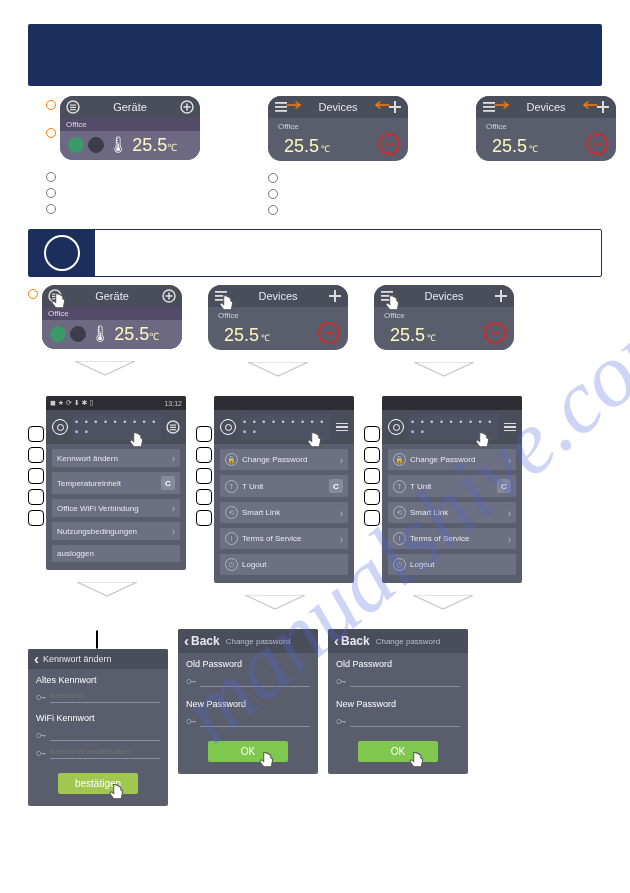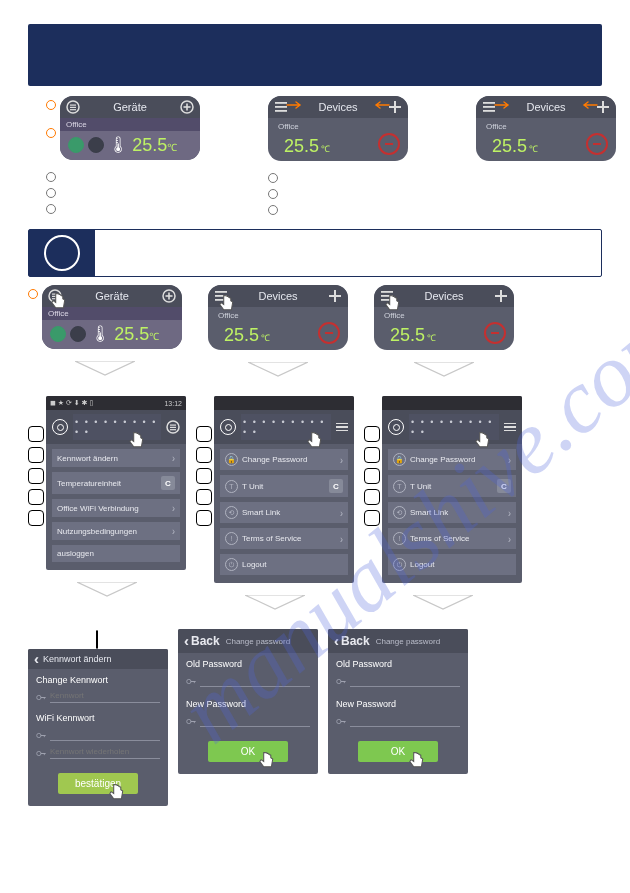--- a/index.html
+++ b/index.html
@@ -91,21 +91,21 @@
     font-size: 8px;
     color: #cfd2dc;
     padding-left: 2px;
   }
   .temp-line {
     display: flex;
     align-items: center;
     gap: 4px;
   }
   .device-tile .temp {
-    color: #bef264;
+    color: #fef9c3;
     font-size: 18px;
     line-height: 1;
   }
   .device-tile .temp .u { font-size: 10px; }
   .device-tile .offbtn {
     float: right;
     margin-top: 2px;
     width: 18px; height: 18px;
     border: 2px solid var(--red);
     border-radius: 50%;
@@ -722,21 +722,21 @@
   <div class="step-row tight">
 
     <div class="panel-pair">
       <div style="margin-right:2px;margin-top:2px;"><span class="chk"></span></div>
       <div class="pwd-panel" style="position:relative">
         <div class="top">
           <span class="back-chev">‹</span>
           <span class="sub" style="color:#e6e8ef;font-size:9px">Kennwort ändern</span>
         </div>
         <div class="form">
-          <div class="flabel de">Change Kennwort</div>
+          <div class="flabel de">Altes Kennwort</div>
           <div class="field">
             <span class="key-ic"><svg viewBox="0 0 14 14">
                   <use href="#key"></use>
                 </svg></span>
             <input class="pwd-input" placeholder="Kennwort" style="">
           </div>
           <div class="flabel de" style="margin-top:6px">WiFi Kennwort</div>
           <div class="field">
             <span class="key-ic"><svg viewBox="0 0 14 14">
                   <use href="#key"></use>

